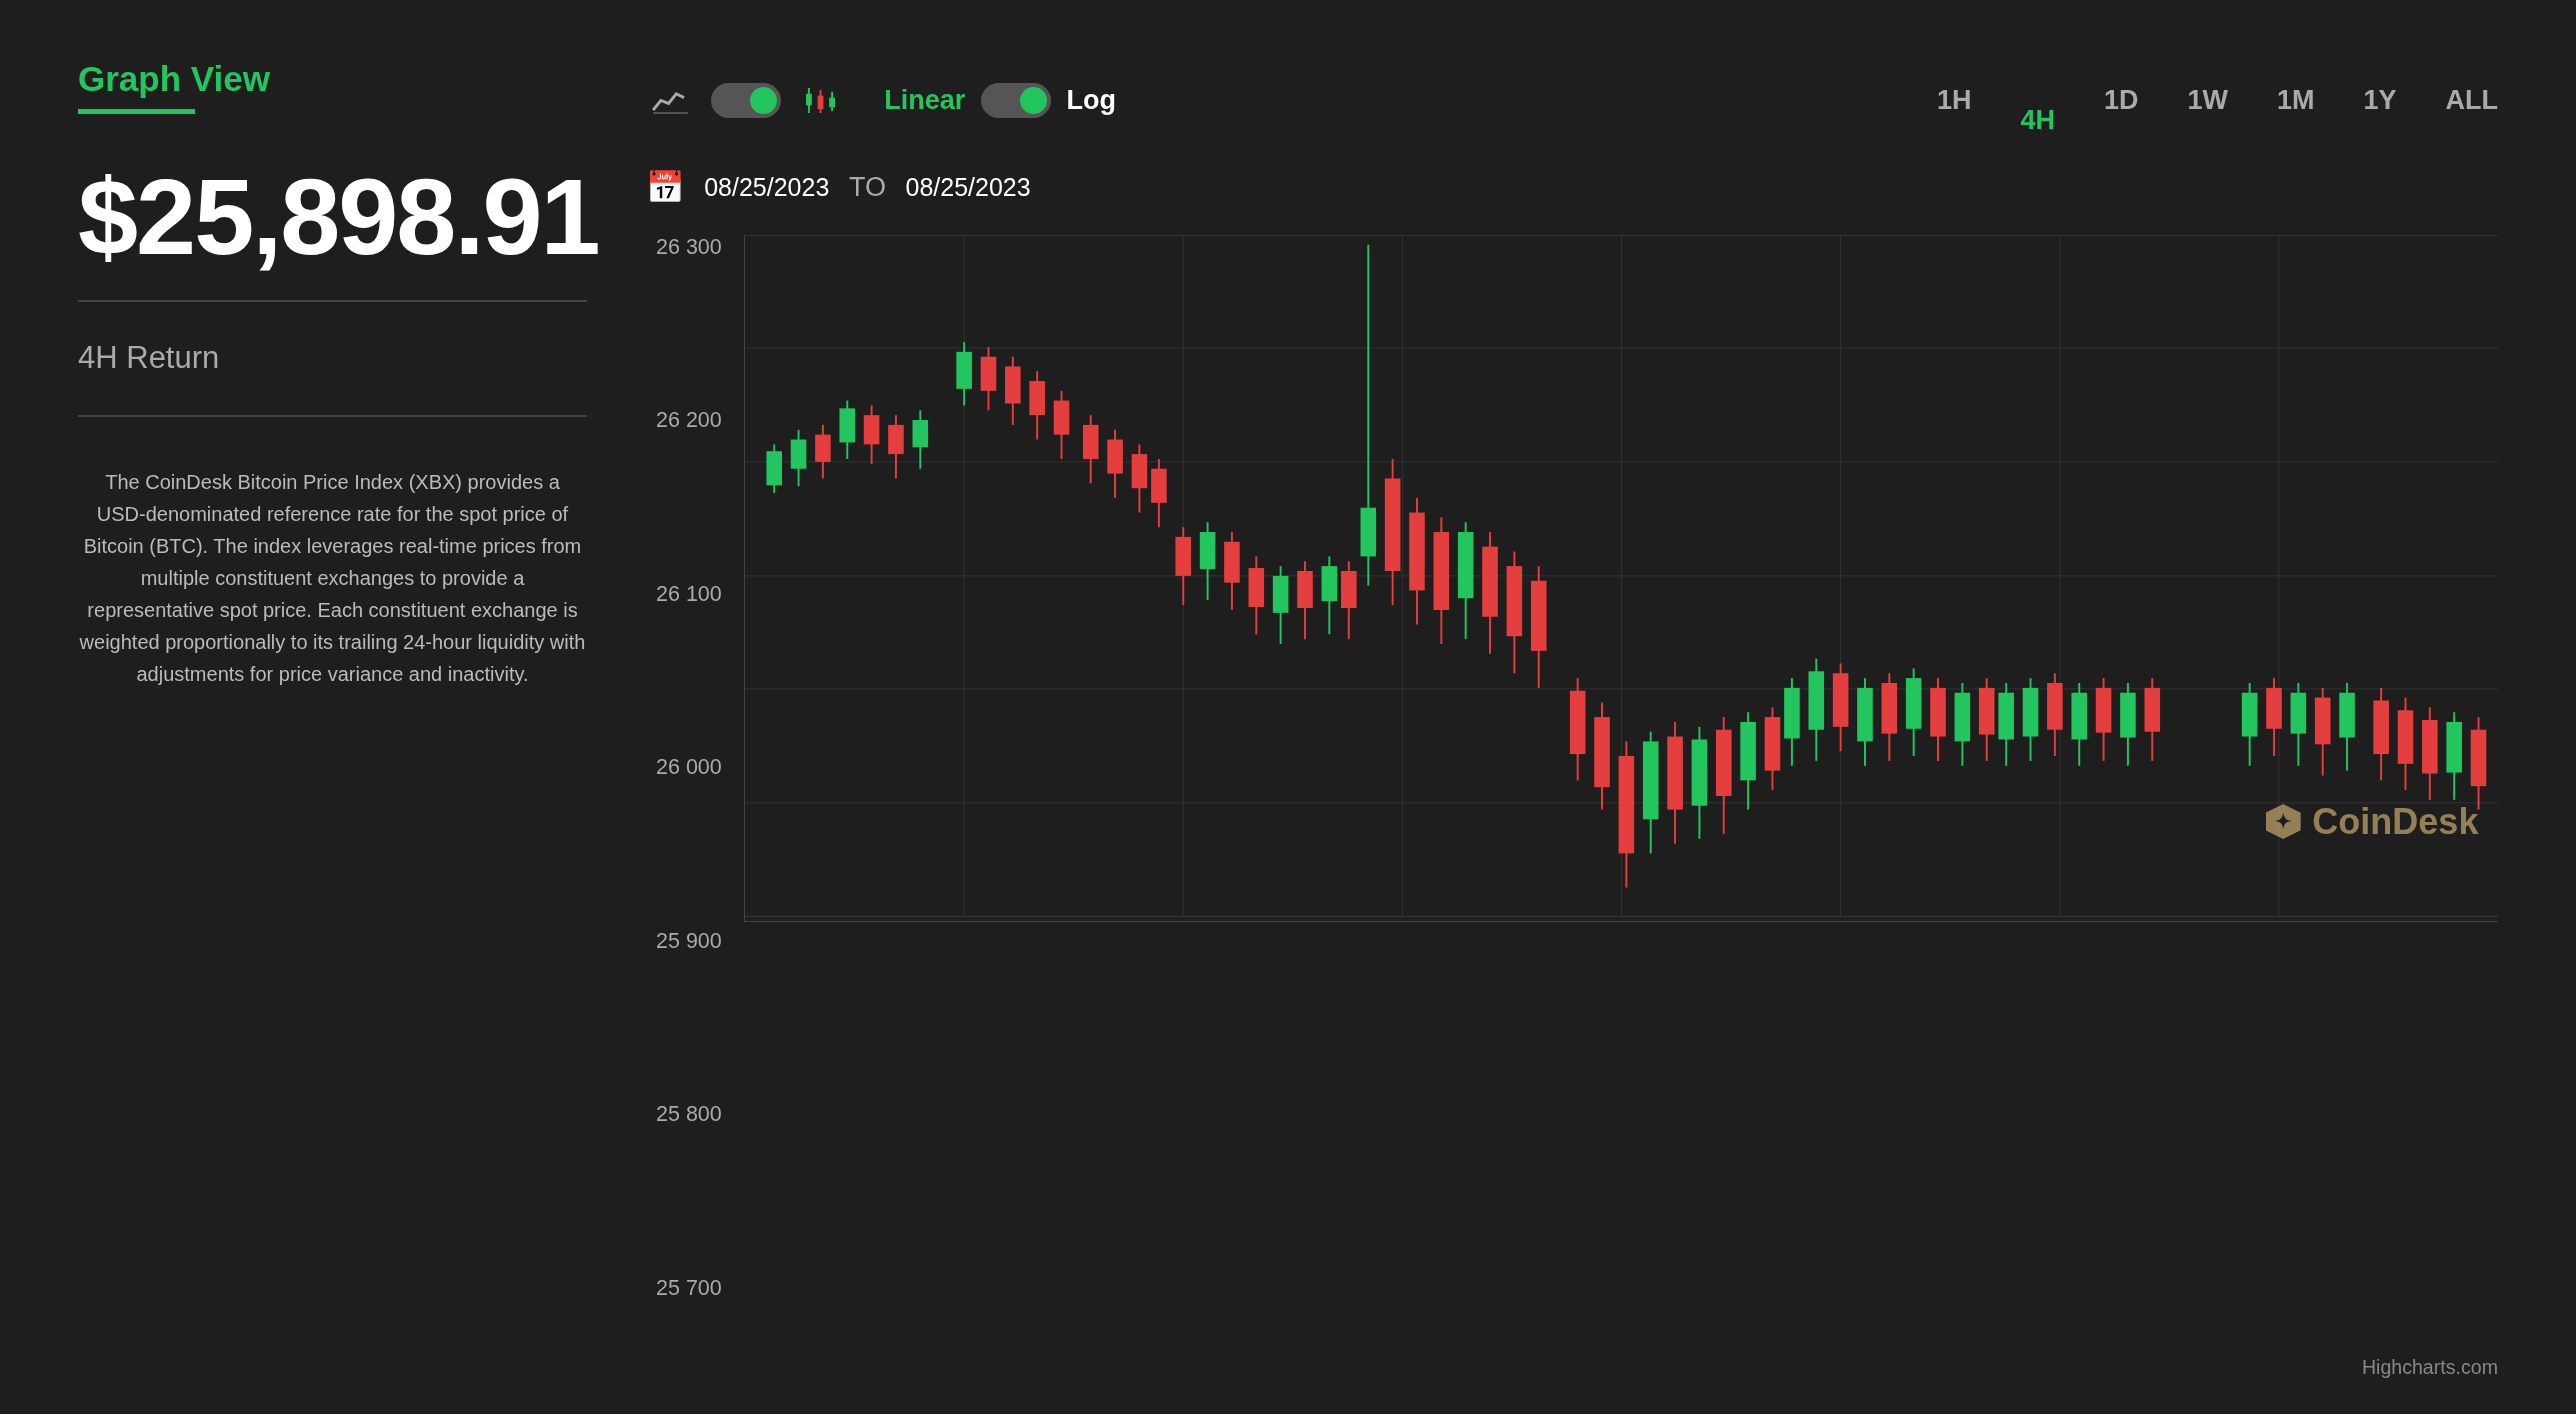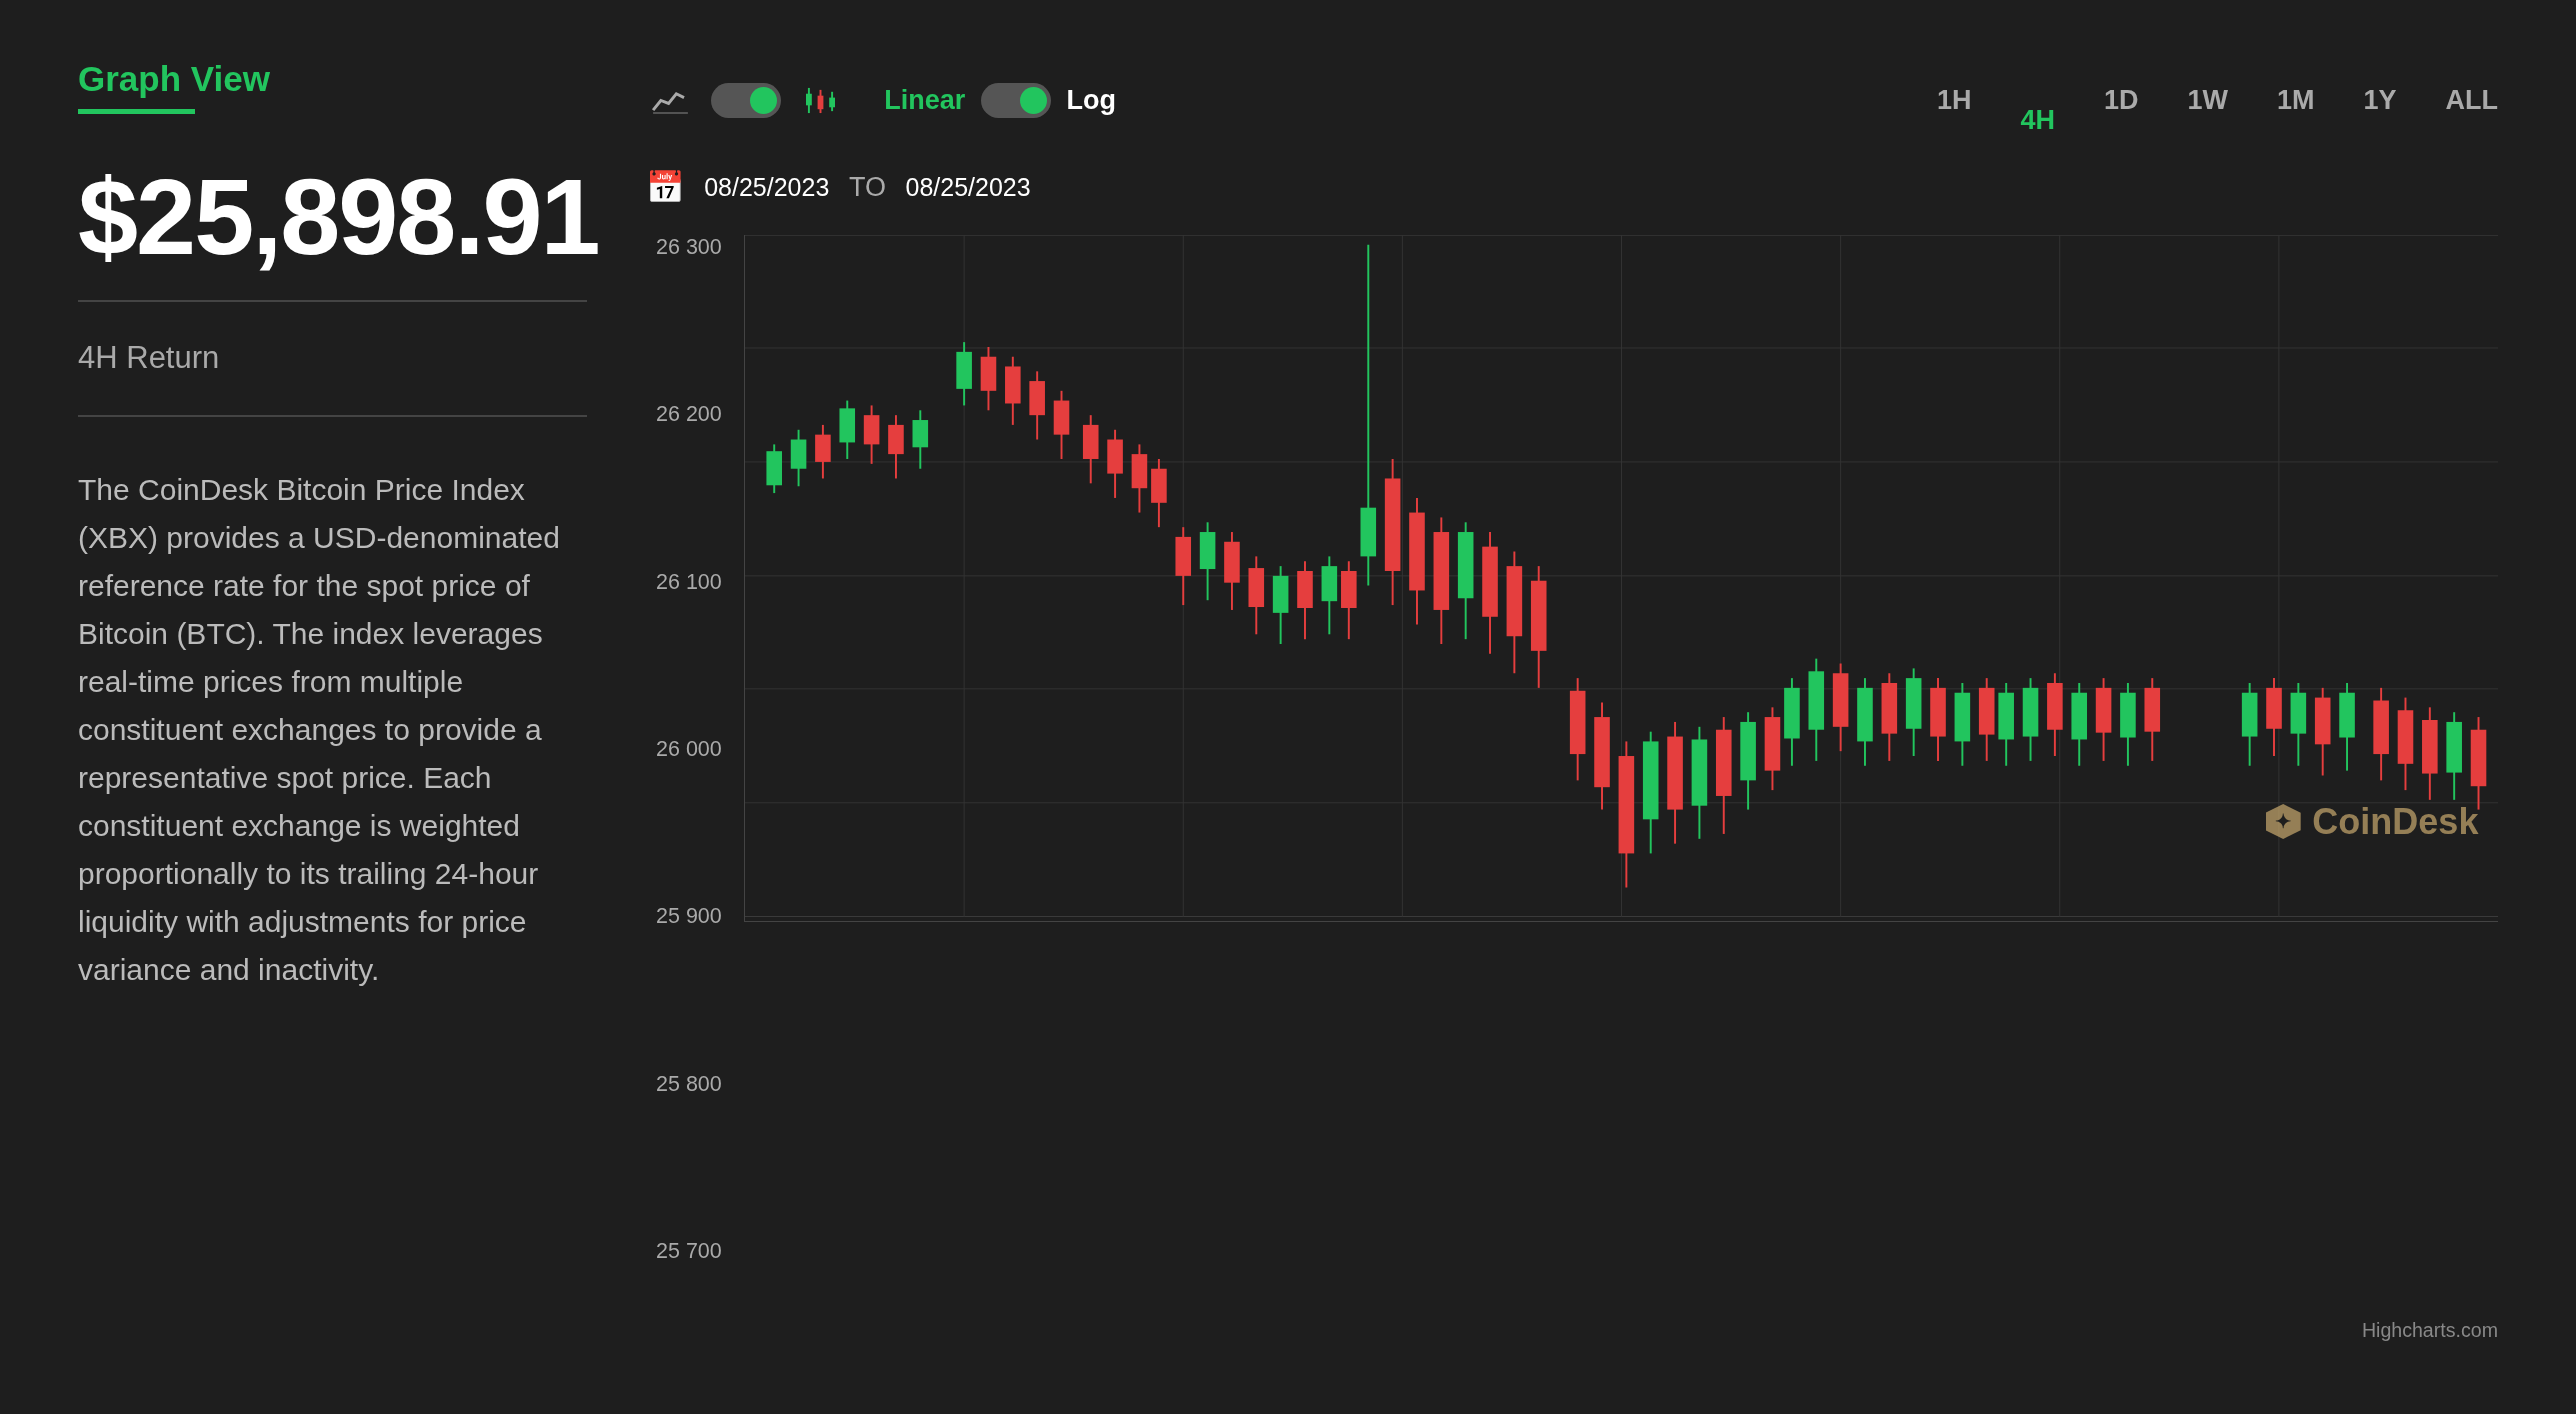--- a/index.html
+++ b/index.html
@@ -11,21 +11,21 @@
       height: 1414px;
       overflow: hidden;
       display: flex;
       flex-direction: column;
     }
     .container {
       display: flex;
       flex-direction: row;
       width: 100%;
       height: 100%;
-      padding: 59px 78px 72px 78px;
+      padding: 59px 78px 35px 78px;
       gap: 59px;
     }
     
     .left-panel {
       width: 509px;
       flex-shrink: 0;
       display: flex;
       flex-direction: column;
       gap: 0;
     }
@@ -61,24 +61,25 @@
       margin-top: 29px;
     }
     .return-label {
       font-size: 31px;
       color: #aaa;
       font-weight: 400;
       margin-top: 9.8px;
       margin-bottom: 9.8px;
     }
     .description {
-      font-size: 30px;
+      font-size: 20px;
       color: #bbb;
       line-height: 1.6;
       margin-top: 19.6px;
+      text-align: center;
     }
 
     
     .right-panel {
       flex: 1;
       display: flex;
       flex-direction: column;
     }
     .controls-row {
       display: flex;

